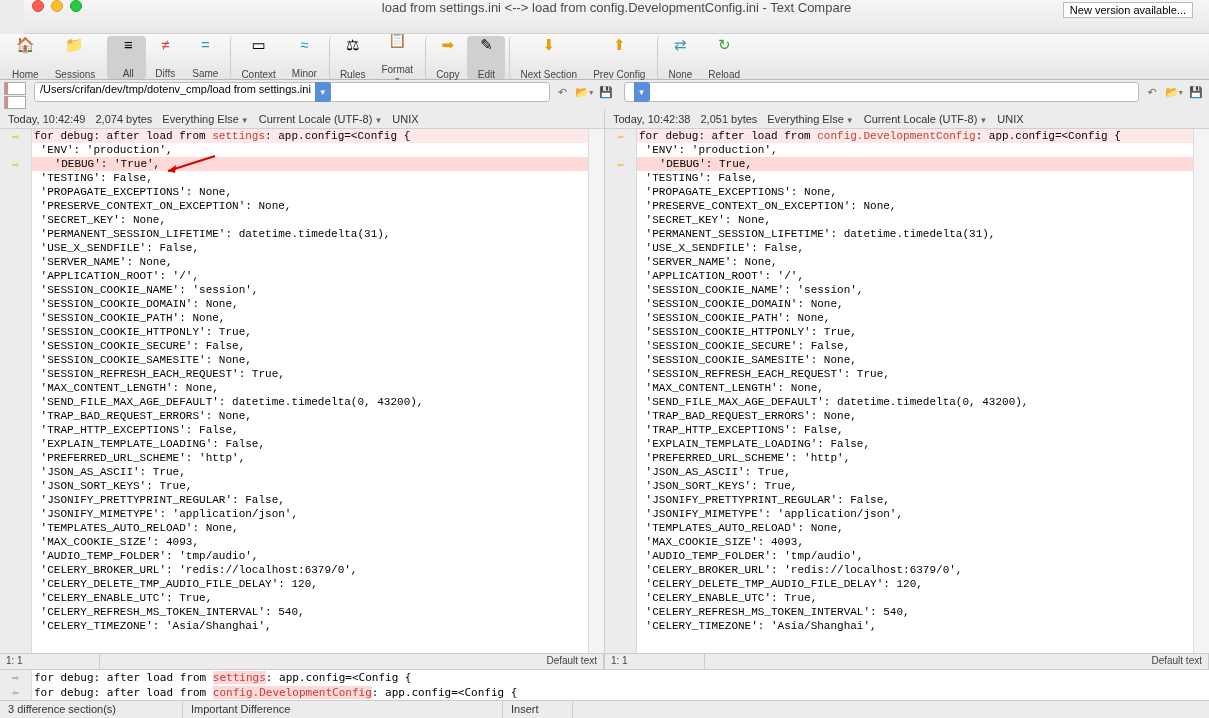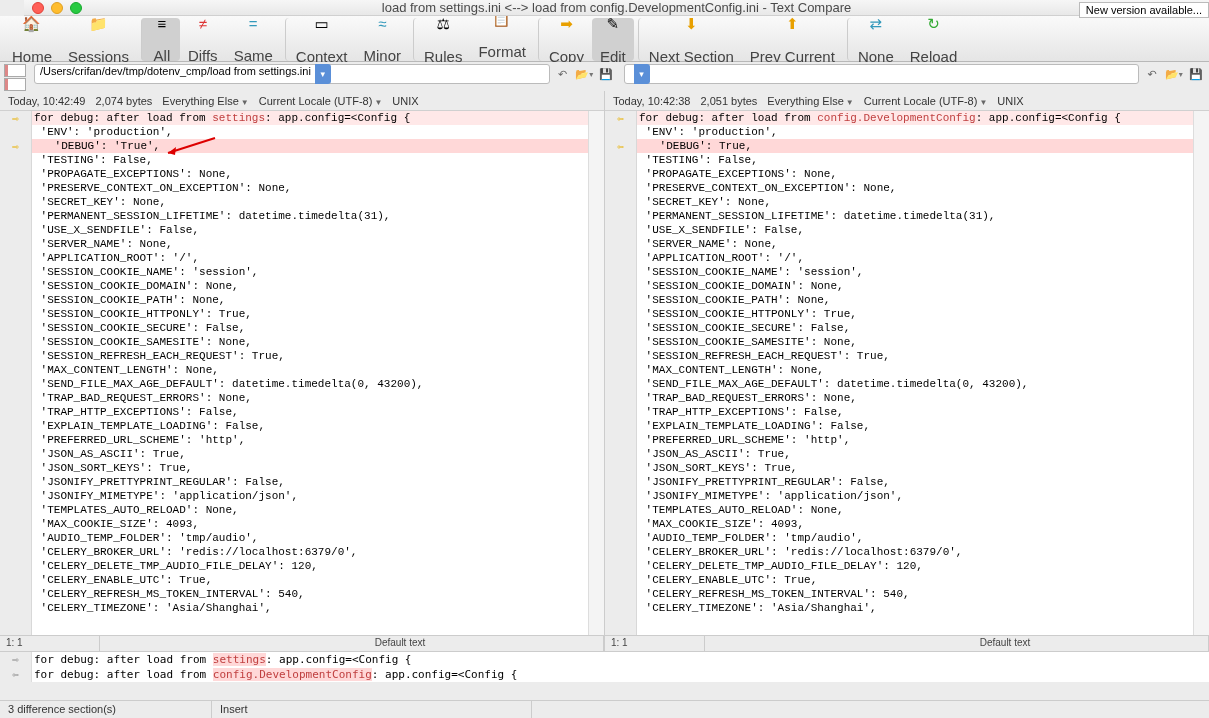--- a/index.html
+++ b/index.html
@@ -1,32 +1,32 @@
 <!DOCTYPE html>
 <html><head>
 <meta charset="utf-8">
 <style>
 * { margin:0; padding:0; box-sizing:border-box; }
 body { font-family:-apple-system,Helvetica,Arial,sans-serif; font-size:11px; width:1209px; height:718px; background:#ececec; overflow:hidden; position:relative; }
 
-.titlebar { height:16px; background:linear-gradient(#f6f6f6,#e8e8e8); display:flex; align-items:center; position:relative; border-bottom:1px solid #d0d0d0;margin-left:24px; }
+.titlebar { height:34px; background:linear-gradient(#f6f6f6,#e8e8e8); display:flex; position:relative; border-bottom:1px solid #d0d0d0;margin-left:24px; }
 .traffic { display:flex; gap:7px; margin-left:8px; }
 .tl { width:12px; height:12px; border-radius:50%; }
 .tl.r{background:#ff5f57;border:.5px solid #e14138}
 .tl.y{background:#ffbd2e;border:.5px solid #dfa023}
 .tl.g{background:#28ca42;border:.5px solid #17a82e}
 .title-text { position:absolute; left:0; right:0; text-align:center; font-size:13px; color:#4a4a4a; }
-.new-version { position:absolute; right:0; top:2px; background:#fff; border:1px solid #bbb; padding:1px 6px; font-size:11px; }
+.new-version { position:absolute; right:16px; top:2px; background:#fff; border:1px solid #bbb; padding:1px 6px; font-size:11px; }
 
 .toolbar { height:46px; background:linear-gradient(#fafafa,#e5e5e5); border-bottom:1px solid #b8b8b8; display:flex; padding:2px 4px 0 4px; }
 .tbtn { display:flex; flex-direction:column; align-items:center; justify-content:center; padding:2px 8px; border-radius:4px; cursor:default; min-width:38px; }
 .tbtn.sep { border-left:1px solid #ccc; margin-left:4px; padding-left:10px; }
 .tbtn.active { background:#d0d0d0; }
 .tbtn .ico { width:20px; height:18px; display:flex; align-items:center; justify-content:center; font-size:15px; }
-.tbtn .lbl { font-size:15px; color:#444; margin-top:15px; }
+.tbtn .lbl { font-size:10px; color:#444; margin-top:15px; }
 
 .pathbar { height:24px; background:#ececec; display:flex; align-items:center; padding:1px 4px; gap:4px; }
 .thumb-col { width:30px; display:flex; flex-direction:column; align-items:center; padding-top:2px; }
 .thumb { width:22px; height:13px; border:1px solid #aaa; background:#fff; position:relative; }
 .thumb::before{content:"";position:absolute;left:0;top:0;width:3px;height:100%;background:#d88;}
 .pathsel { flex:1; height:20px; display:flex; align-items:flex-start; background:#fff; border:1px solid #bbb; border-radius:3px; padding:0 5px; position:relative; }
 .pathsel .dd { width:16px; background:#5a8fd8; align-self:stretch; margin:-1px -5px -1px 4px; border-radius:0 3px 3px 0; display:flex; align-items:center; justify-content:center; color:#fff; font-size:9px; }
 .ib { width:18px; height:18px; display:flex; align-items:center; justify-content:center; color:#666; }
 
 .panes { display:flex; height:560px; }
@@ -41,33 +41,33 @@
 .arrow-l { color:#e8b000; font-size:11px; }
 .code { flex:1; font-family:"Menlo","Courier New",monospace; font-size:11px; line-height:14px; white-space:pre; overflow:hidden; color:#000; }
 .code .ln { height:14px; padding-left:2px; }
 .code .diff-bg { background:#ffd8d8;padding-left:16px; }
 .code .diff-bg2 { background:#ffe8e8; }
 .hl-w { color:#c04040; }
 .vscroll { width:16px; background:#f4f4f4; border-left:1px solid #ddd; }
 .botbar { height:16px; background:#ececec; border-top:1px solid #ccc; display:flex; font-size:10px; color:#444;gap:43px; }
 .botbar>div{padding:1px 6px;border-right:1px solid #ccc}
 .botbar>div:nth-child(1){width:100px}
-.botbar>div:nth-child(2){flex:1;text-align:center;padding-left:60px}
+.botbar>div:nth-child(2){flex:1;text-align:right;padding-left:60px}
 
 .diffsum { background:#fff; border-top:1px solid #ccc; font-family:"Menlo",monospace; font-size:11px; line-height:15px; }
 .diffsum .dln { display:flex; align-items:center; height:15px; }
 .diffsum .dar { width:32px; text-align:center; color:#888; background:#ececec; border-right:1px solid #ddd; }
 .diffsum .dtxt { padding-left:2px; }
 .diffsum .hlsp { background:#ffd8d8; }
 
 .statusbar { position:absolute; bottom:0; left:0; right:0; height:18px; background:#ececec; border-top:1px solid #ccc; display:flex; font-size:11px; color:#333; }
 .statusbar>div { padding:2px 8px; border-right:1px solid #ccc; }
-.statusbar>div:nth-child(1){width:212px}
+.statusbar>div:nth-child(1){width:183px}
 .statusbar>div:nth-child(2){width:320px}
-.statusbar>div:nth-child(3){width:70px;text-align:center}
+.statusbar>div:nth-child(3){width:70px;}
 .statusbar>div:nth-child(4){flex:1}
 
 .red-arrow { position:absolute; pointer-events:none; }
 .farrow { font-size:8px; color:#777; }
 </style>
 </head>
 <body>
 
 <div class="titlebar">
   <div class="traffic">
@@ -124,21 +124,21 @@
   <div class="tbtn active">
       <div class="ico">✎</div>
       <div class="lbl">Edit</div>
     </div>
   <div class="tbtn sep">
       <div class="ico" style="color:#e8a000">⬇</div>
       <div class="lbl">Next Section</div>
     </div>
   <div class="tbtn">
       <div class="ico" style="color:#e8a000">⬆</div>
-      <div class="lbl">Prev Current</div>
+      <div class="lbl">Prev Config</div>
     </div>
   <div class="tbtn sep">
       <div class="ico" style="color:#39b">⇄</div>
       <div class="lbl">None</div>
     </div>
   <div class="tbtn">
       <div class="ico" style="color:#3a3">↻</div>
       <div class="lbl">Reload</div>
     </div>
 </div>
@@ -304,14 +304,15 @@
       <div class="dtxt"><span>for debug: after load from </span><span class="hlsp hl-w">settings</span><span>: app.config=&lt;Config {</span></div>
     </div>
   <div class="dln">
       <div class="dar">⇦</div>
       <div class="dtxt"><span>for debug: after load from </span><span class="hlsp hl-w">config.DevelopmentConfig</span><span>: app.config=&lt;Config {</span></div>
     </div>
 </div>
 
 <div class="statusbar">
   <div>3 difference section(s)</div>
+  <div>Important Difference</div>
   <div>Insert</div>
 </div>
 
 </body></html>

